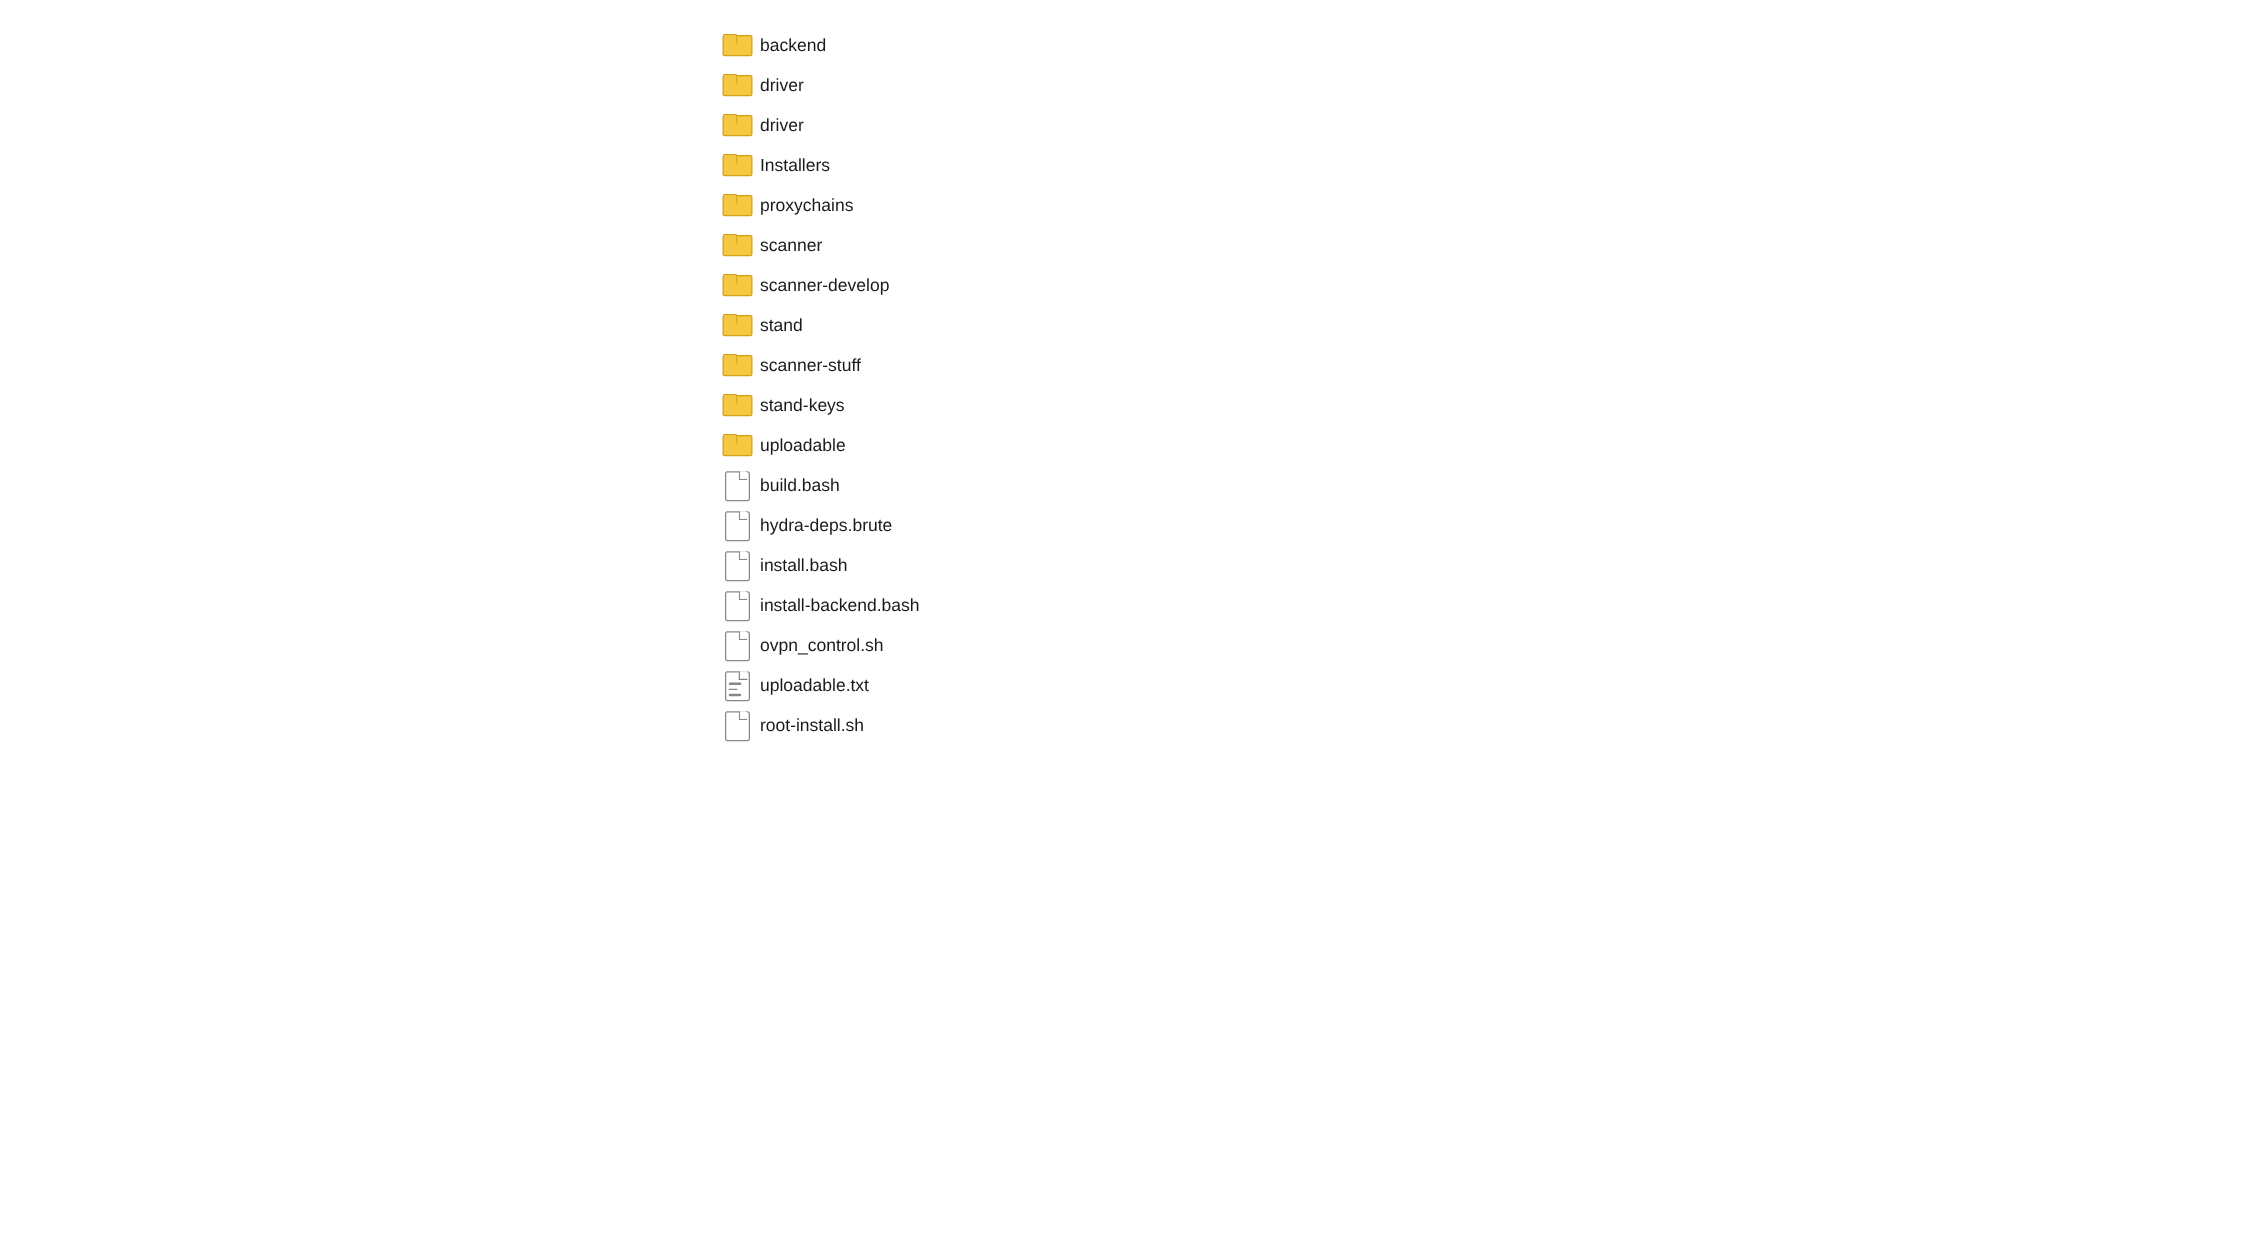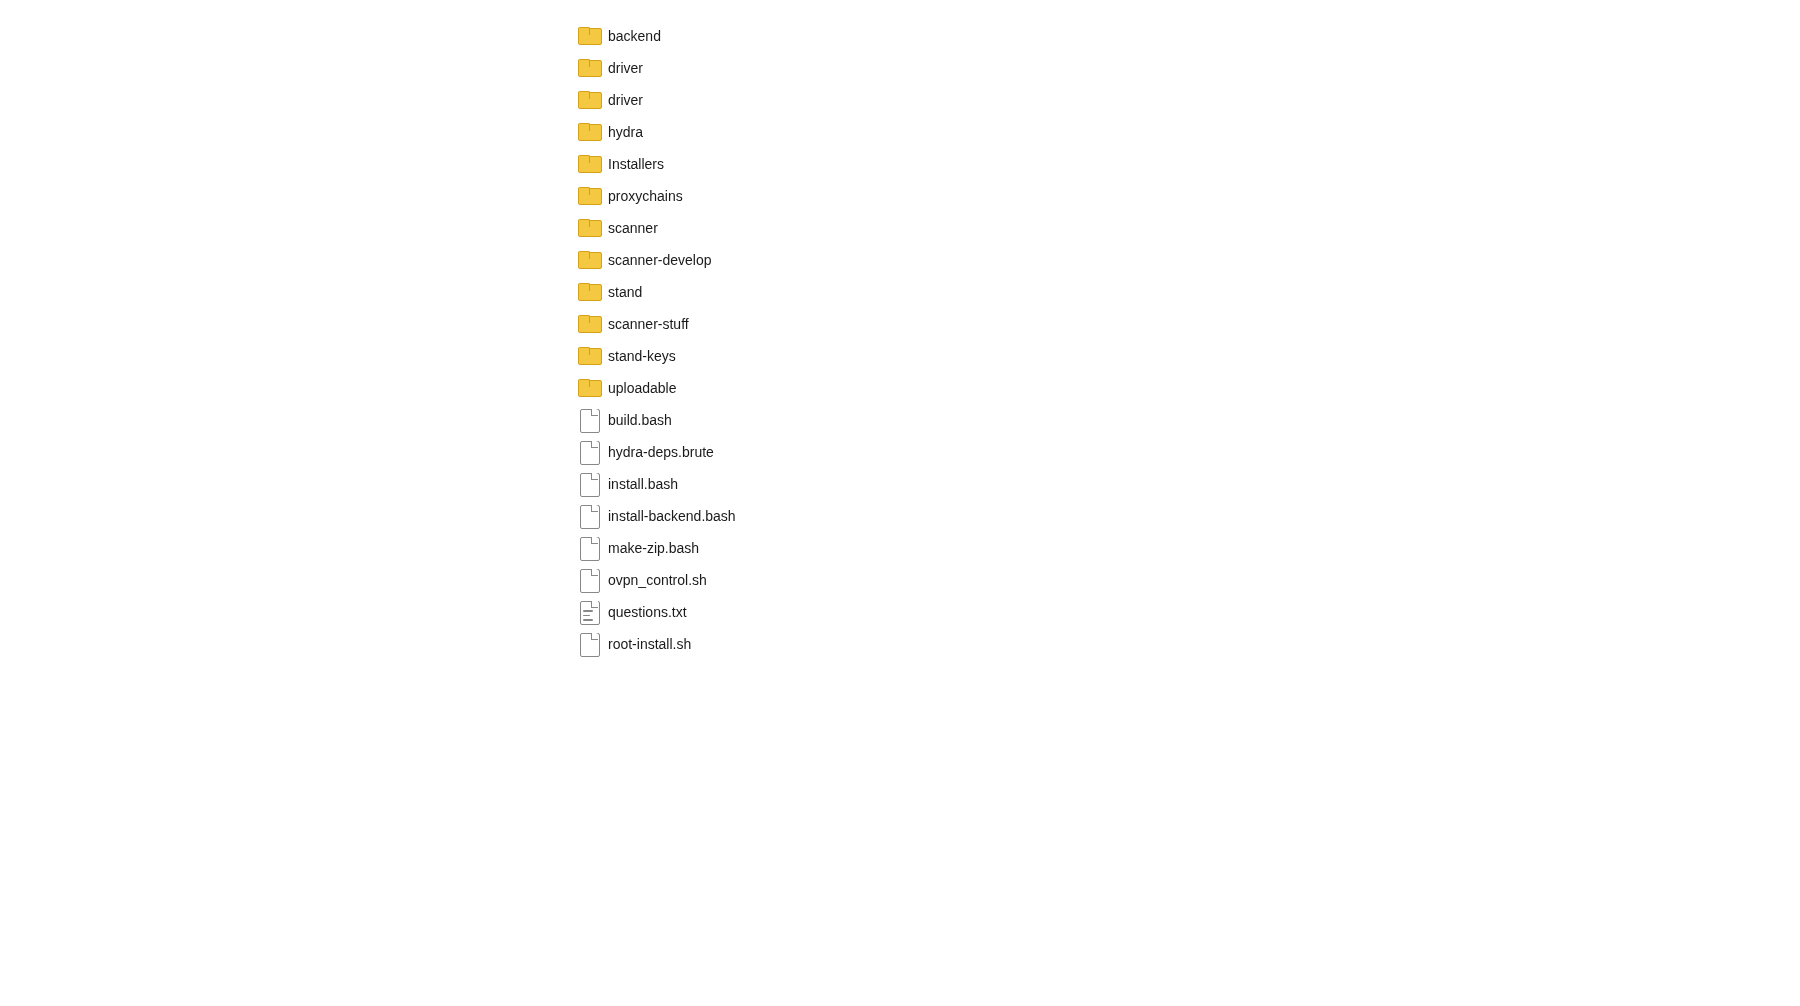--- a/index.html
+++ b/index.html
@@ -185,26 +185,20 @@
     <div class="file-item">
       <div class="icon">
         <div class="folder-icon"></div>
       </div>
       <span class="item-label">driver</span>
     </div>
     <div class="file-item">
       <div class="icon">
         <div class="folder-icon"></div>
       </div>
-      <span class="item-label">hydra</span>
-    </div>
-    <div class="file-item">
-      <div class="icon">
-        <div class="folder-icon"></div>
-      </div>
       <span class="item-label">Installers</span>
     </div>
     <div class="file-item">
       <div class="icon">
         <div class="folder-icon"></div>
       </div>
       <span class="item-label">proxychains</span>
     </div>
     <div class="file-item">
       <div class="icon">
@@ -258,44 +252,38 @@
       <div class="icon">
         <div class="file-icon"></div>
       </div>
       <span class="item-label">install.bash</span>
     </div>
     <div class="file-item">
       <div class="icon">
         <div class="file-icon"></div>
       </div>
       <span class="item-label">install-backend.bash</span>
-    </div>
-    <div class="file-item">
-      <div class="icon">
-        <div class="file-icon"></div>
-      </div>
-      <span class="item-label">make-zip.bash</span>
     </div>
     <div class="file-item">
       <div class="icon">
         <div class="file-icon"></div>
       </div>
       <span class="item-label">ovpn_control.sh</span>
     </div>
     <div class="file-item">
       <div class="icon" style="position:relative;width:22px;height:22px;">
         <div class="textfile-icon">
           <div class="textfile-lines">
             <span></span>
             <span></span>
             <span></span>
           </div>
         </div>
       </div>
-      <span class="item-label">questions.txt</span>
+      <span class="item-label">uploadable.txt</span>
     </div>
     <div class="file-item">
       <div class="icon">
         <div class="file-icon"></div>
       </div>
       <span class="item-label">root-install.sh</span>
     </div>
   </div>
 
 </body></html>

